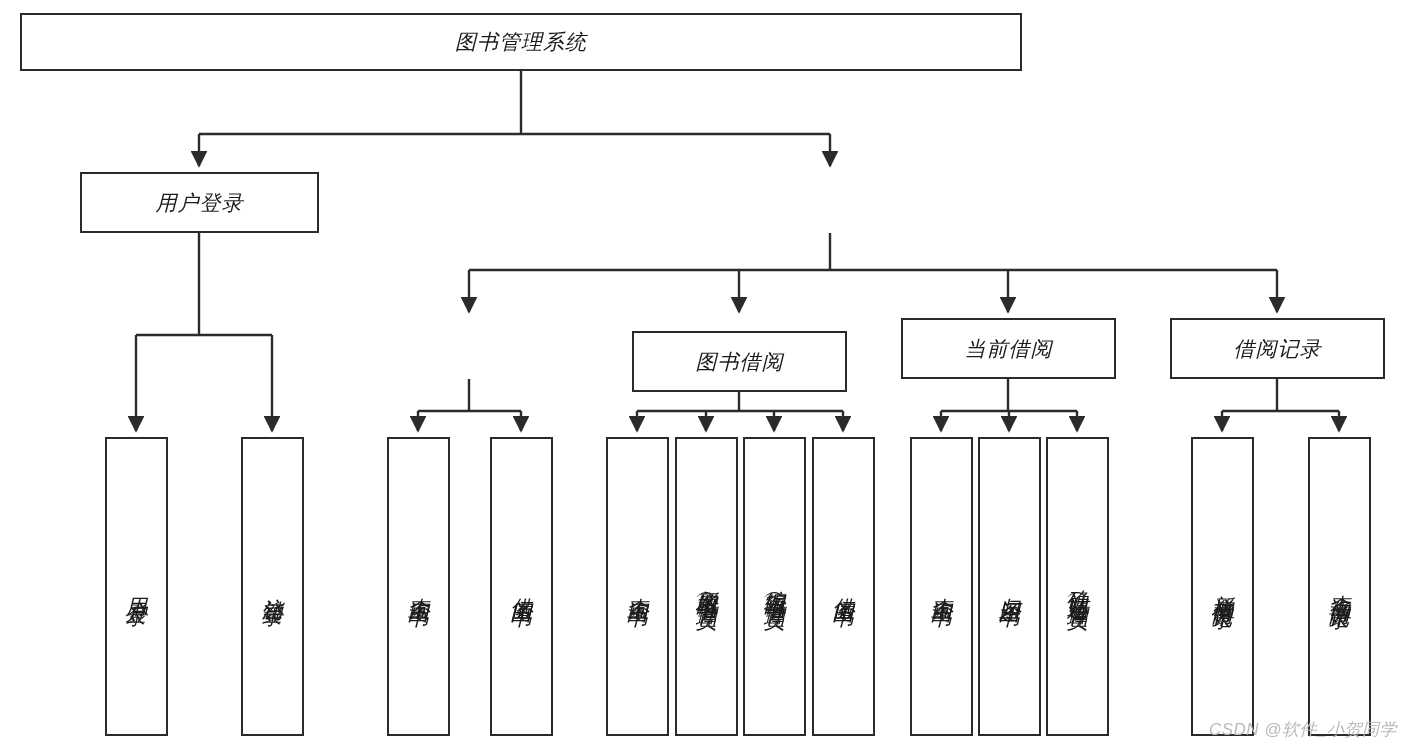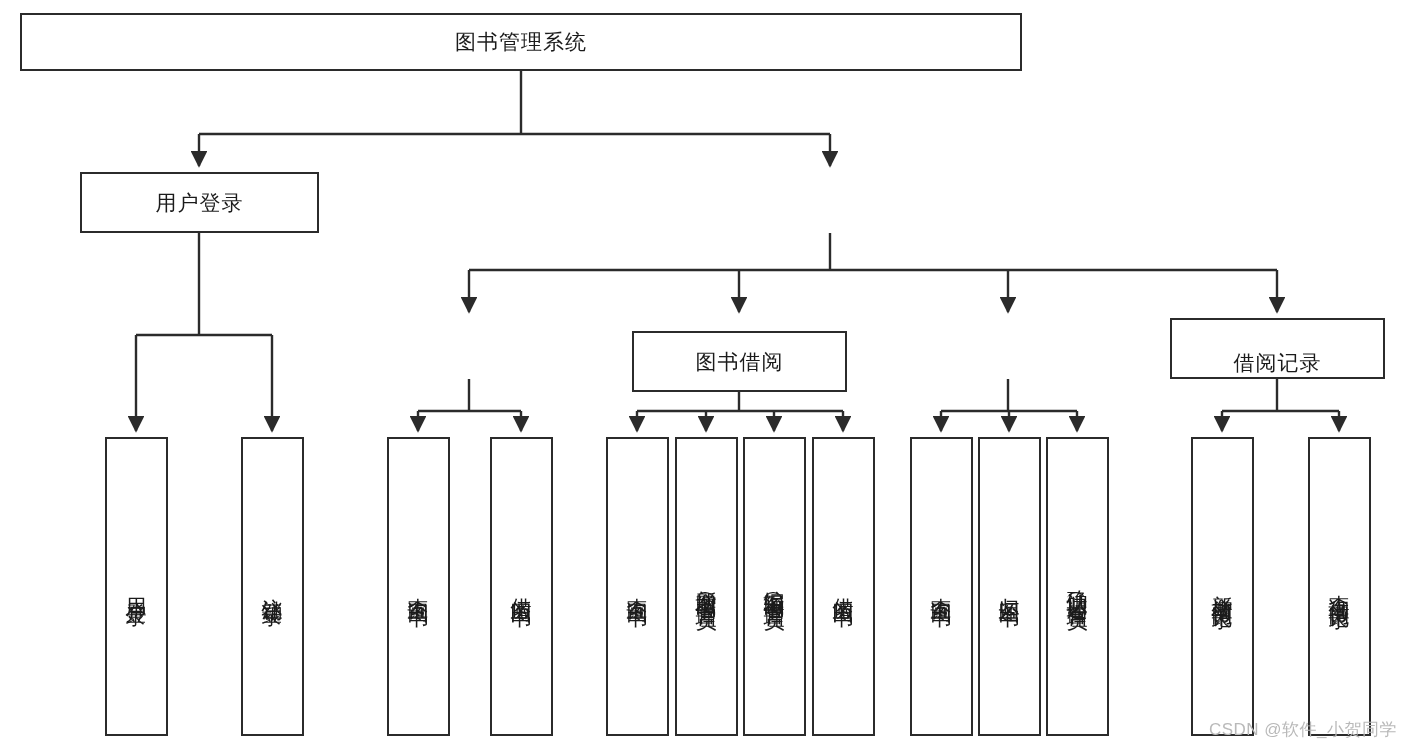--- a/index.html
+++ b/index.html
@@ -9,20 +9,21 @@
   }
   body {
     font-family: "Liberation Sans", "DejaVu Sans", sans-serif;
   }
   #canvas {
     position: relative;
     width: 1405px;
     height: 747px;
     background: #ffffff;
     overflow: hidden;
+    font-style: italic;
   }
   svg#wires {
     position: absolute;
     left: 0;
     top: 0;
     width: 1405px;
     height: 747px;
   }
   .node {
     position: absolute;
@@ -122,21 +123,24 @@
     <span>图书管理系统</span>
   </div>
 
   <div class="node node-h" style="left:80px; top:172px; width:239px; height:61px;">
     <span>用户登录</span>
   </div>
 
   <div class="node node-h" style="left:632px; top:331px; width:215px; height:61px;">
     <span>图书借阅</span>
   </div>
-  <div class="node node-h" style="left:1170px; top:318px; width:215px; height:61px;align-items:flex-end;">
+  <div class="node node-h" style="left:901px; top:318px; width:215px; height:61px;">
+    <span>当前借阅</span>
+  </div>
+  <div class="node node-h" style="left:1170px; top:318px; width:215px; height:61px;">
     <span>借阅记录</span>
   </div>
 
   <div class="node node-v" style="left:105px; top:437px; width:63px; height:299px;">
     <span class="vlabel">用户登录</span>
   </div>
   <div class="node node-v" style="left:241px; top:437px; width:63px; height:299px;">
     <span class="vlabel">注销登录</span>
   </div>
 

